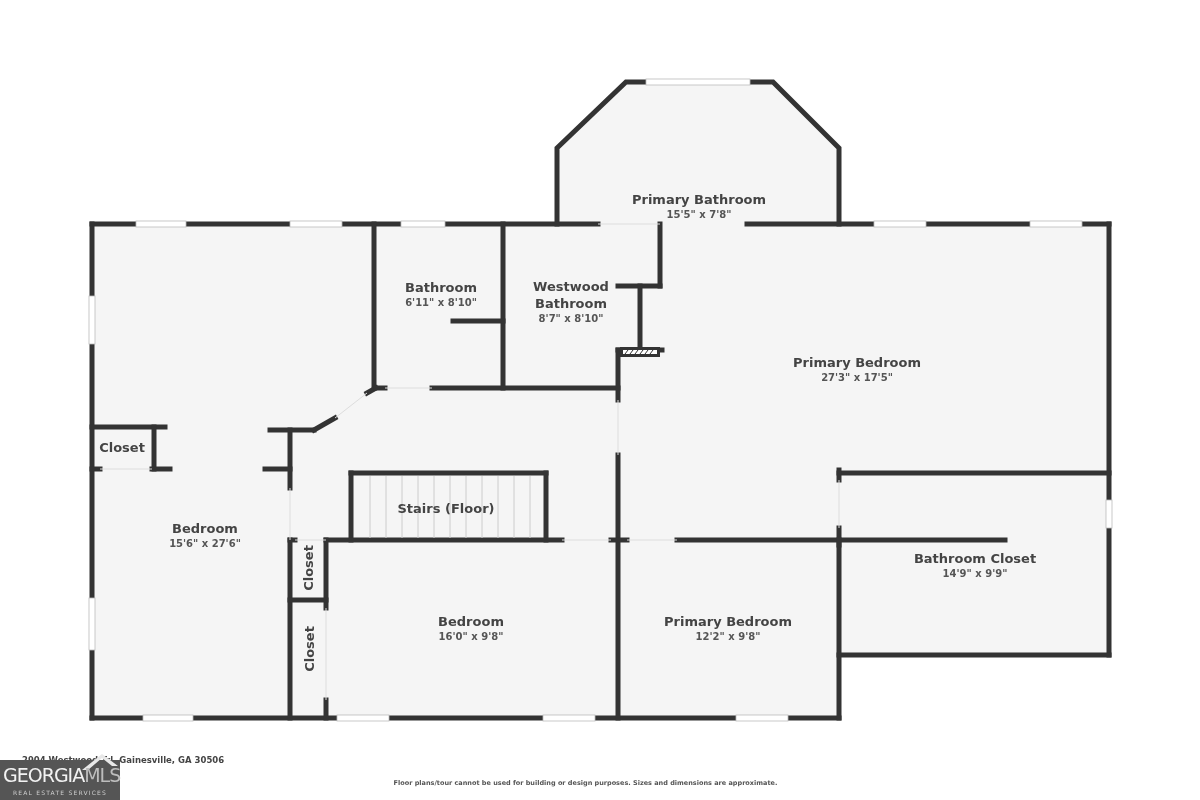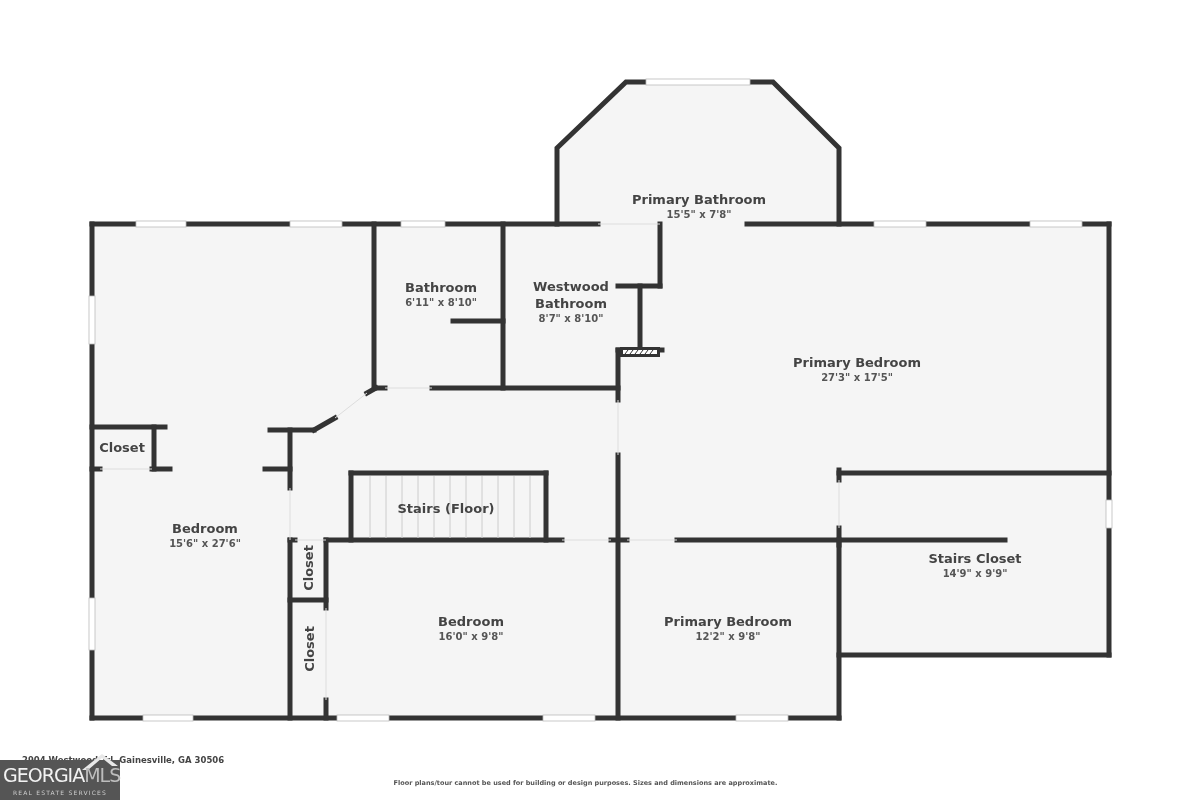--- a/index.html
+++ b/index.html
@@ -192,21 +192,21 @@
   <span>Bedroom</span>
   <span class="room-dim">16'0" x 9'8"</span>
 </div>
 
 <div class="room-label" style="left:728px; top:628px;">
   <span>Primary Bedroom</span>
   <span class="room-dim">12'2" x 9'8"</span>
 </div>
 
 <div class="room-label" style="left:975px; top:565px;">
-  <span>Stairs Closet</span>
+  <span>Bathroom Closet</span>
   <span class="room-dim">14'9" x 9'9"</span>
 </div>
 
 <div class="address">2904 Westwood Trl, Gainesville, GA 30506</div>
 <div class="disclaimer">Floor plans/tour cannot be used for building or design purposes. Sizes and dimensions are approximate.</div>
 
 <div class="logo">
   <svg class="logo-roof" width="36" height="16" viewBox="0 0 36 16">
     <polygon points="0,16 20,0 36,12 30,12 20,4 6,16" fill="#e8e8e8"></polygon>
   </svg>

